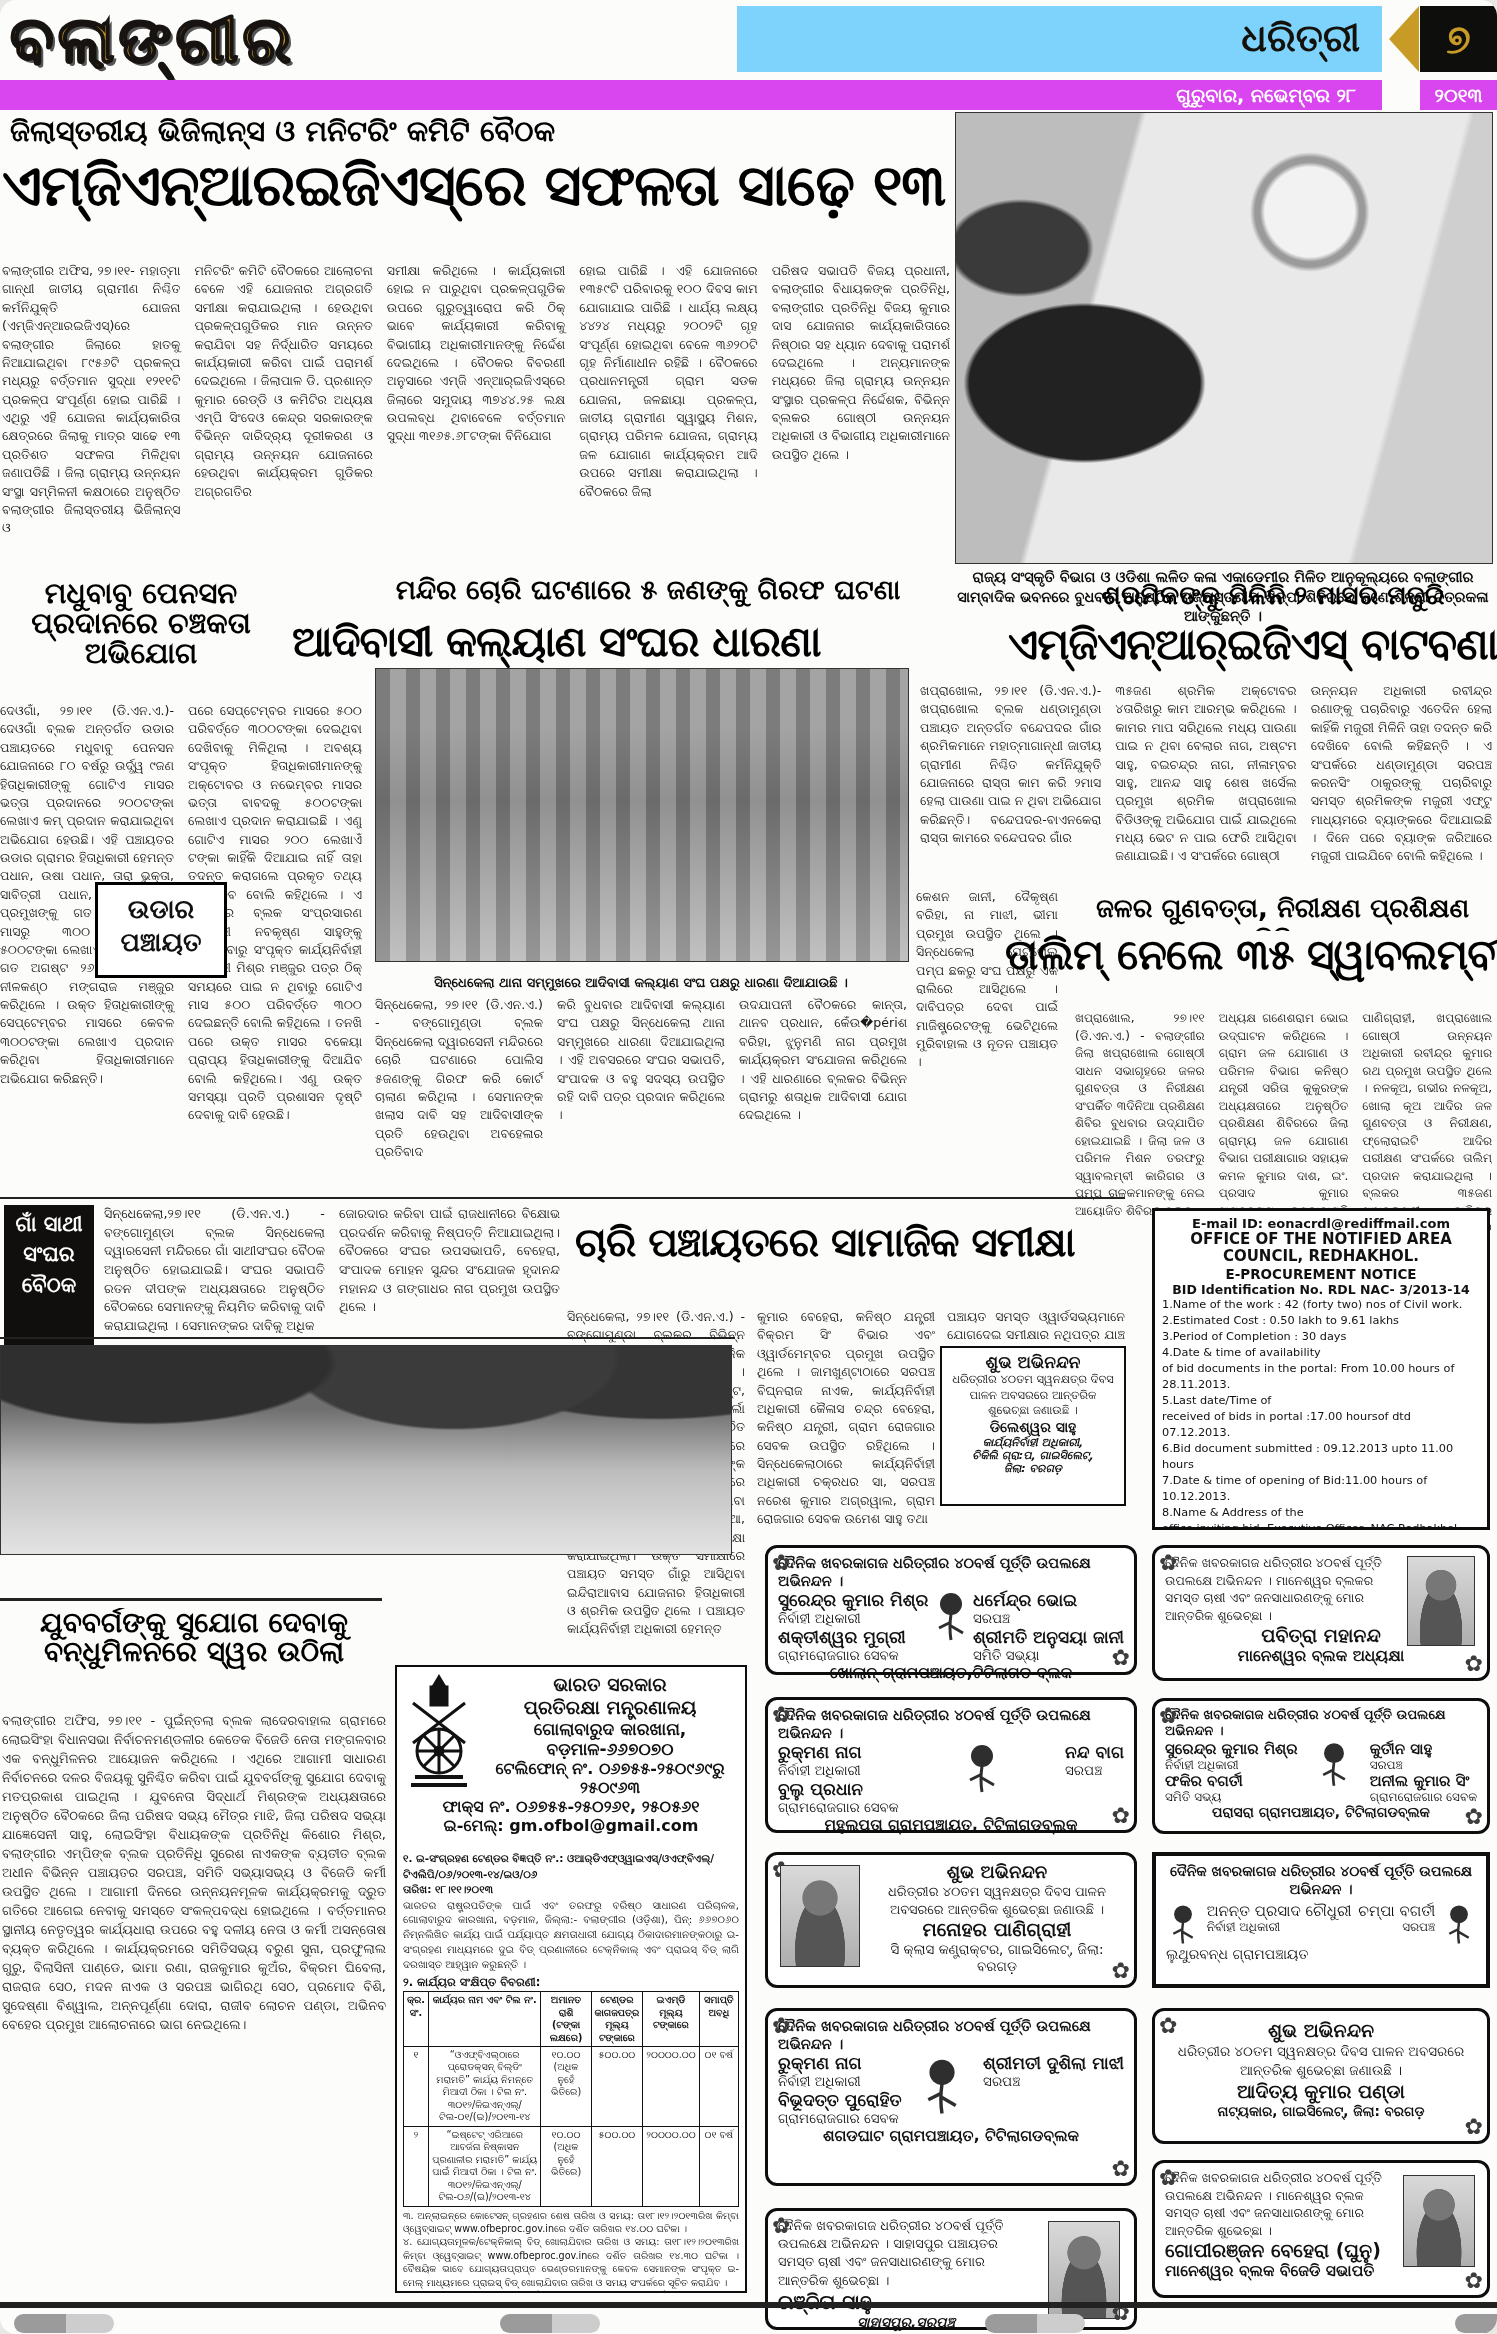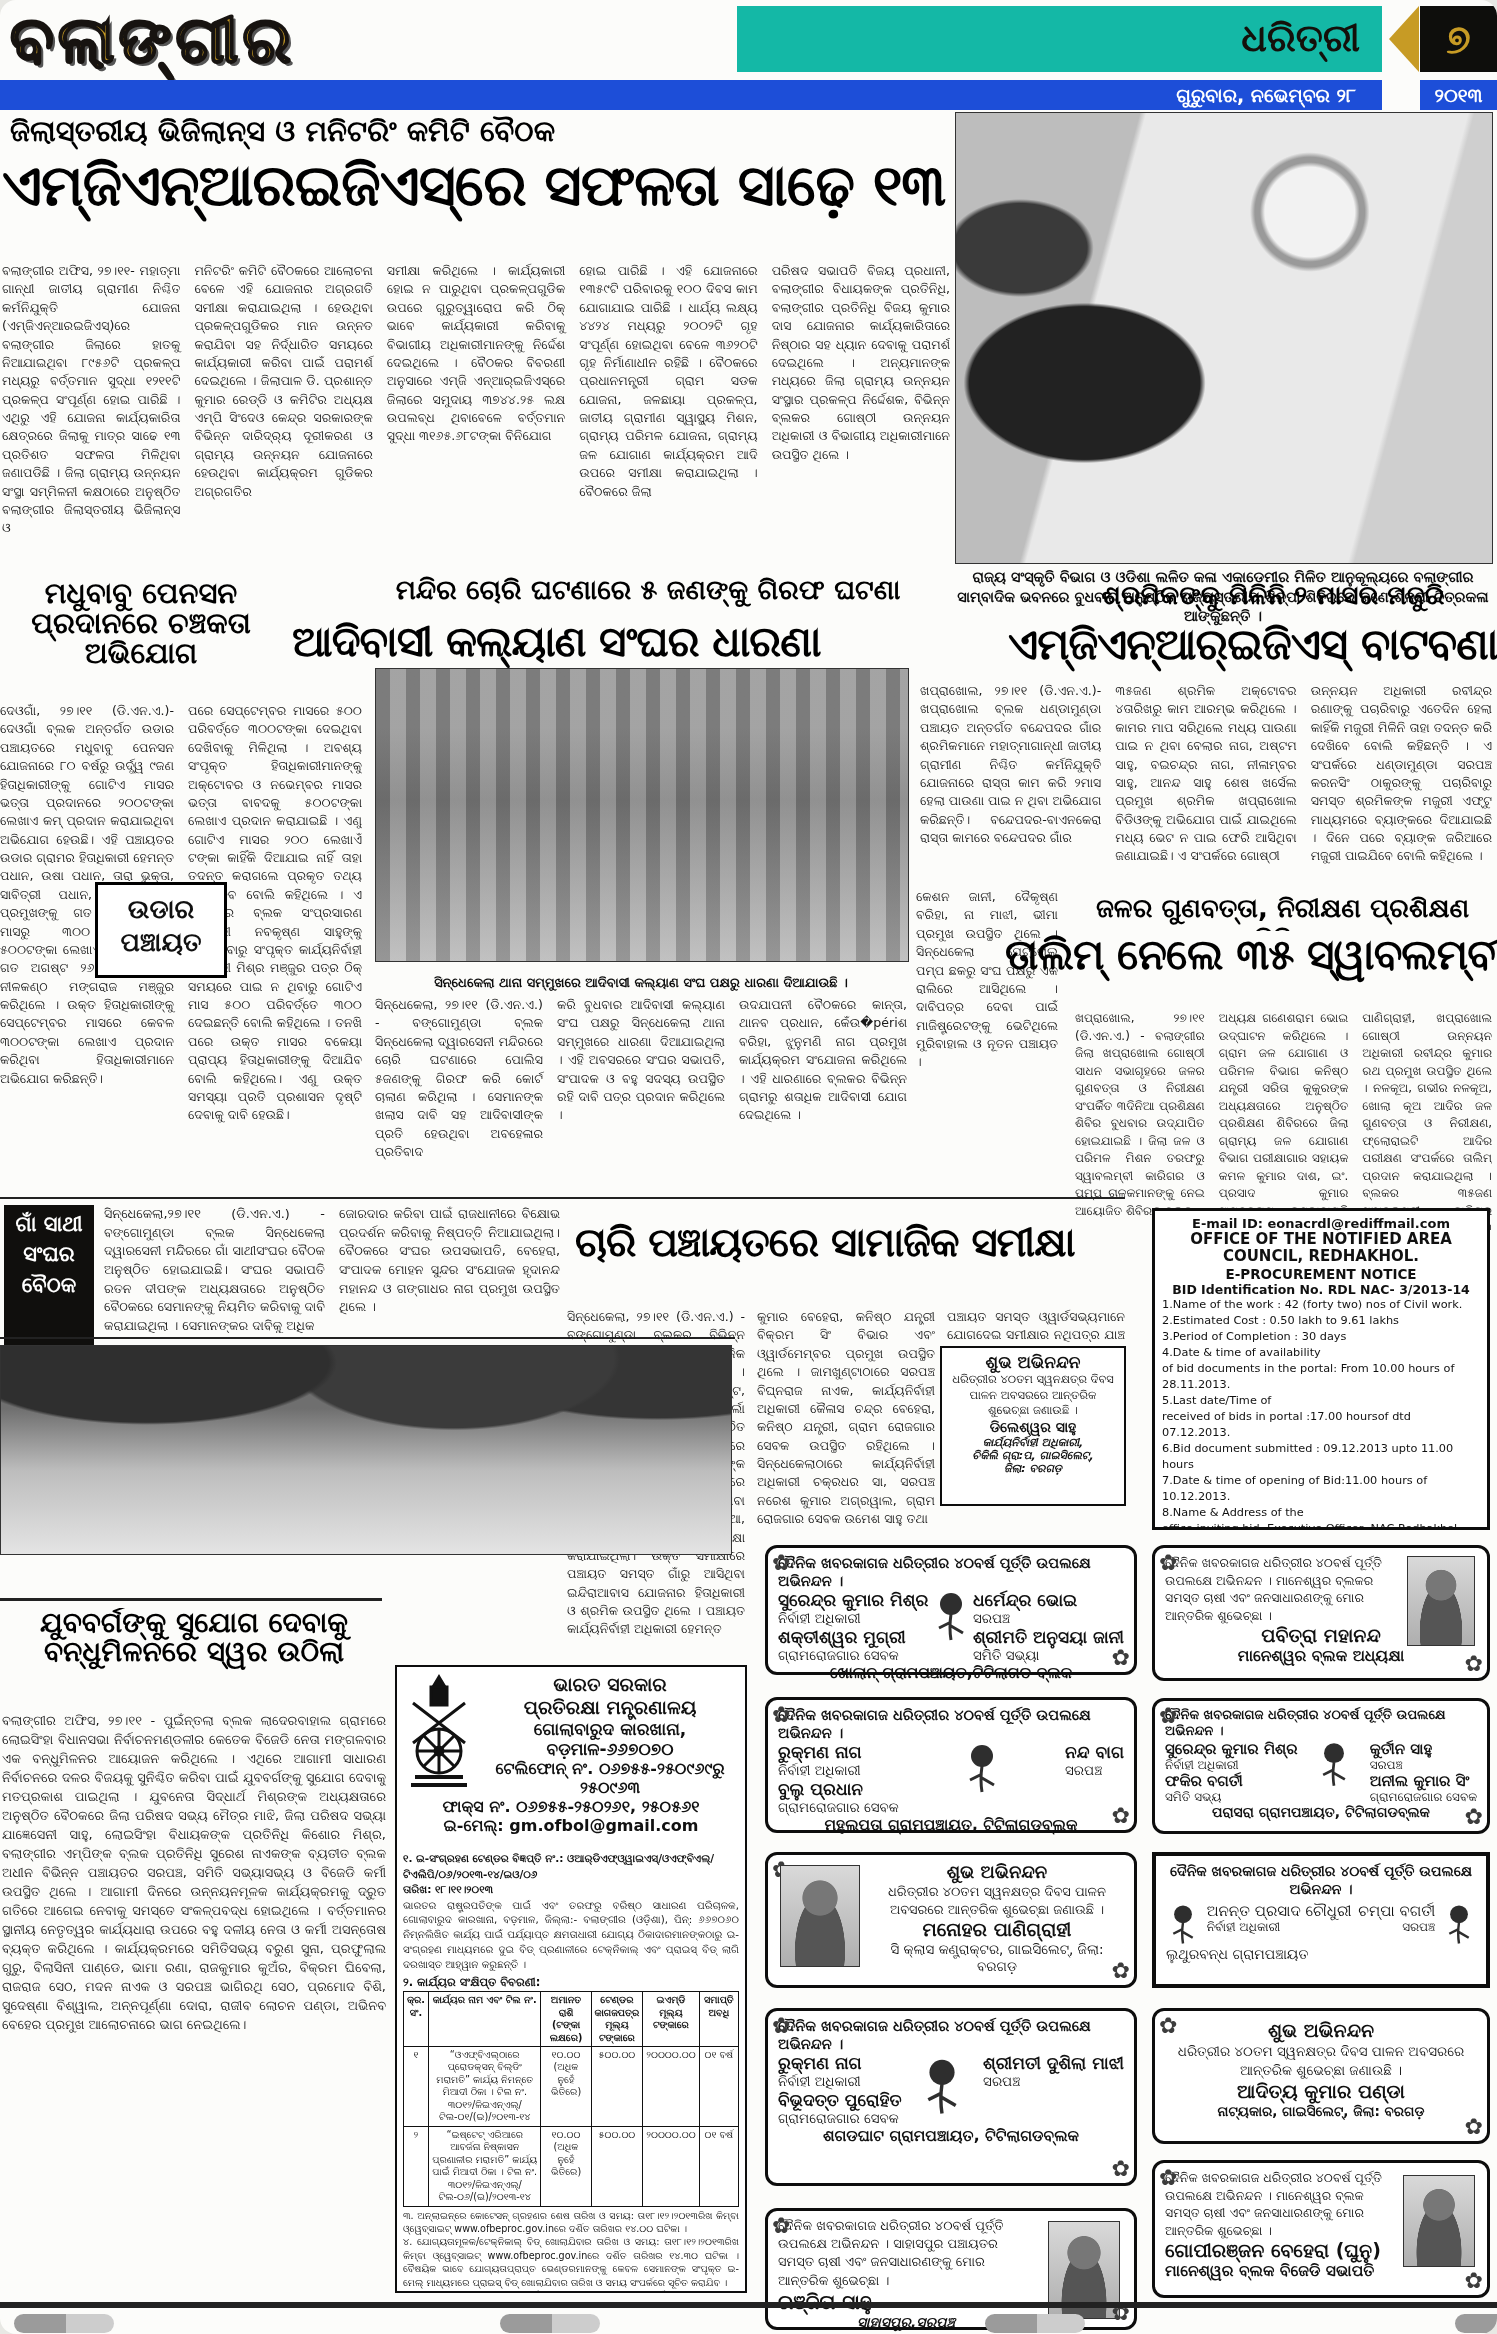--- a/index.html
+++ b/index.html
@@ -3,25 +3,25 @@
 <meta charset="utf-8">
 <style>
   html,body{margin:0;padding:0;background:#e8e8e4;}
   #page{position:relative;width:1497px;height:2334px;background:#fcfcfa;overflow:hidden;
         font-family:"DejaVu Sans","Liberation Sans",sans-serif;color:#111;border-radius:16px;}
   .abs{position:absolute;}
   .hidden-ovf{overflow:hidden;}
   
   .mast-title{font-weight:bold;color:#c79b25;-webkit-text-stroke:2px #171310;
       text-shadow:3px 3px 0 #555;letter-spacing:4px;}
-  .gold-box{background:#14b8a6;}
+  .gold-box{background:#7dd3fc;}
   .black-box{background:#0e0e0c;}
   .brand{color:#14100a;font-weight:bold;}
   .page-num{color:#c79b25;font-weight:bold;}
-  .date-bar{background:#1d4ed8;color:#fff;font-weight:bold;}
+  .date-bar{background:#d946ef;color:#fff;font-weight:bold;}
   .gold-arrow{width:0;height:0;border-top:33px solid transparent;border-bottom:33px solid transparent;
       border-right:30px solid #c79b25;}
   
   .kicker{font-weight:bold;color:#000;}
   .headline{font-weight:bold;color:#000;line-height:1.04;letter-spacing:-1px;}
   .bodytext{font-size:12.6px;line-height:1.46;text-align:justify;color:#191919;}
   .cols{display:flex;gap:14px;}
   .cols>div{flex:1;}
   .cap{font-weight:bold;font-size:14.5px;line-height:1.35;text-align:center;color:#0c0c0c;}
   .rule{background:#222;}

